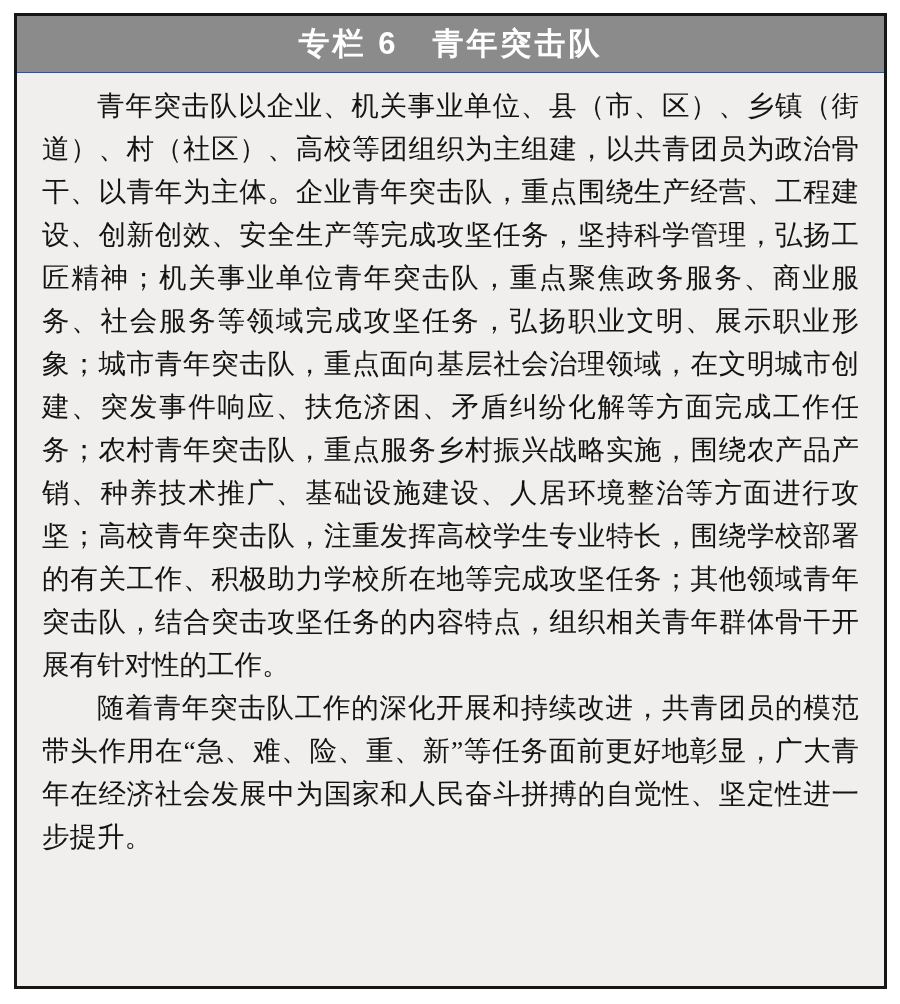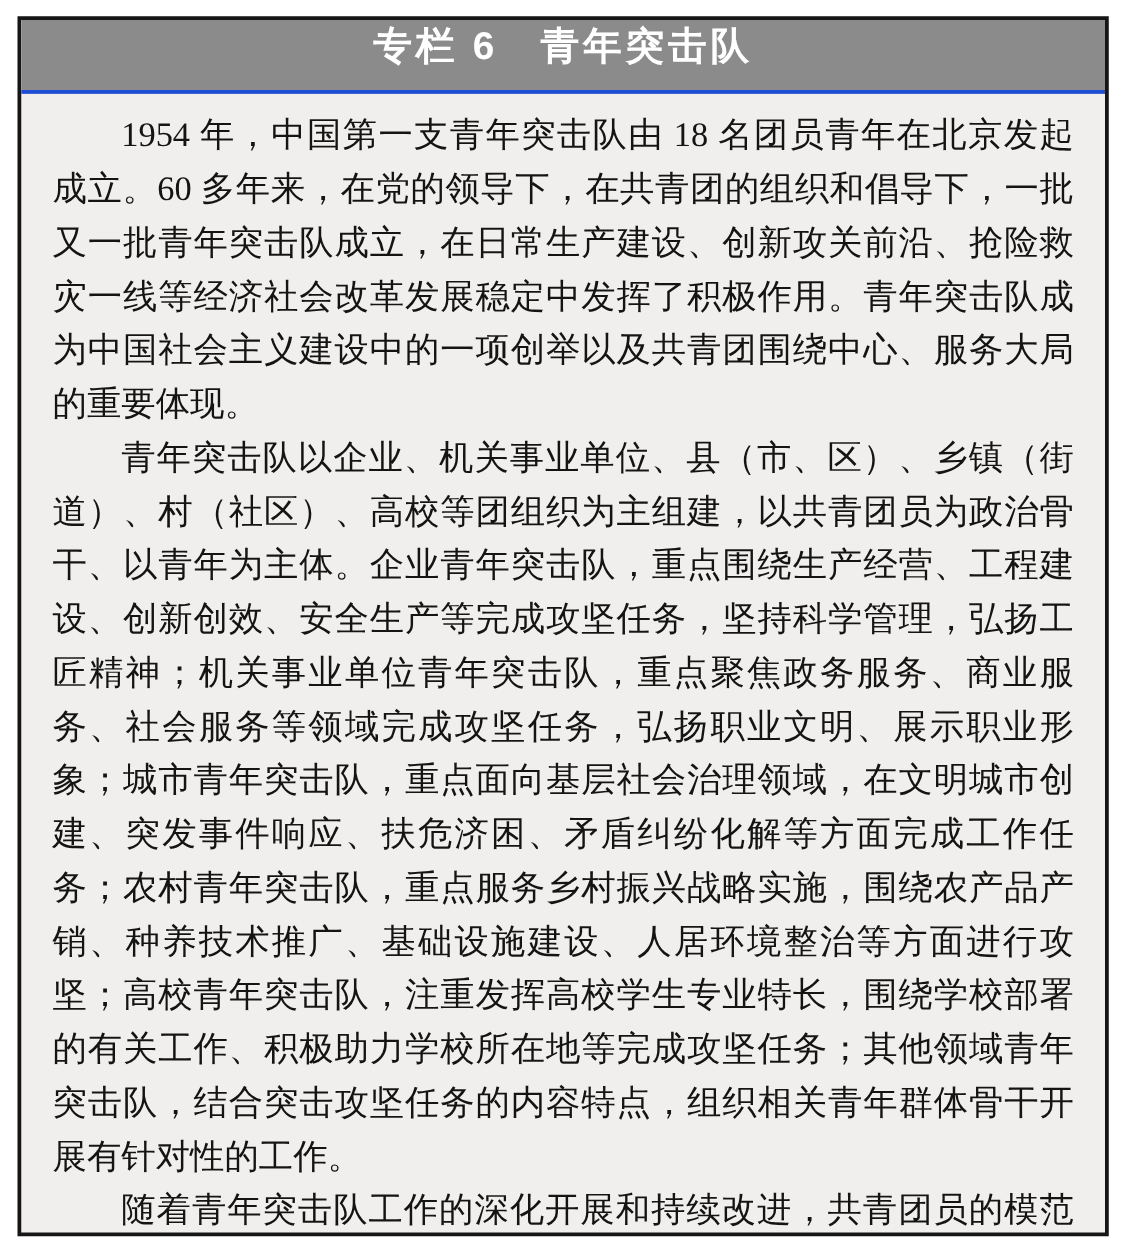--- a/index.html
+++ b/index.html
@@ -24,23 +24,23 @@
     width: 873px;
     height: 976px;
     box-sizing: border-box;
     border: 3px solid #161616;
     background: #f0efed;
     overflow: hidden;
   }
   .panel-header {
     height: 56px;
     background: #8b8b8b;
-    border-bottom: 3px solid #1d4ed8;
+    border-bottom: 1px solid #1d4ed8;
     display: flex;
-    align-items: flex-start;
+    align-items: center;
     justify-content: center;
   }
   .panel-title {
     color: #ffffff;
     font-family: "Liberation Sans", sans-serif;
     font-weight: bold;
     font-size: 31px;
     letter-spacing: 3px;
     white-space: pre;
   }
@@ -60,18 +60,17 @@
 </style>
 </head>
 <body>
 
 <div class="page">
   <div class="panel">
     <div class="panel-header">
       <span class="panel-title">专栏 6　青年突击队</span>
     </div>
     <div class="panel-body">
-      <p>1954 年，中国第一支青年突击队由 18 名团员青年在北京发起成立。60 多年来，在党的领导下，在共青团的组织和倡导下，一批又一批青年突击队成立，在日常生产建设、创新攻关前沿、抢险救灾一线等经济社会改革发展稳定中发挥了积极作用。青年突击队成为中国社会主义建设中的一项创举以及共青团围绕中心、服务大局的重要体现。</p>
       <p>青年突击队以企业、机关事业单位、县（市、区）、乡镇（街道）、村（社区）、高校等团组织为主组建，以共青团员为政治骨干、以青年为主体。企业青年突击队，重点围绕生产经营、工程建设、创新创效、安全生产等完成攻坚任务，坚持科学管理，弘扬工匠精神；机关事业单位青年突击队，重点聚焦政务服务、商业服务、社会服务等领域完成攻坚任务，弘扬职业文明、展示职业形象；城市青年突击队，重点面向基层社会治理领域，在文明城市创建、突发事件响应、扶危济困、矛盾纠纷化解等方面完成工作任务；农村青年突击队，重点服务乡村振兴战略实施，围绕农产品产销、种养技术推广、基础设施建设、人居环境整治等方面进行攻坚；高校青年突击队，注重发挥高校学生专业特长，围绕学校部署的有关工作、积极助力学校所在地等完成攻坚任务；其他领域青年突击队，结合突击攻坚任务的内容特点，组织相关青年群体骨干开展有针对性的工作。</p>
       <p>随着青年突击队工作的深化开展和持续改进，共青团员的模范带头作用在“急、难、险、重、新”等任务面前更好地彰显，广大青年在经济社会发展中为国家和人民奋斗拼搏的自觉性、坚定性进一步提升。</p>
     </div>
   </div>
 </div>
 
 </body></html>

